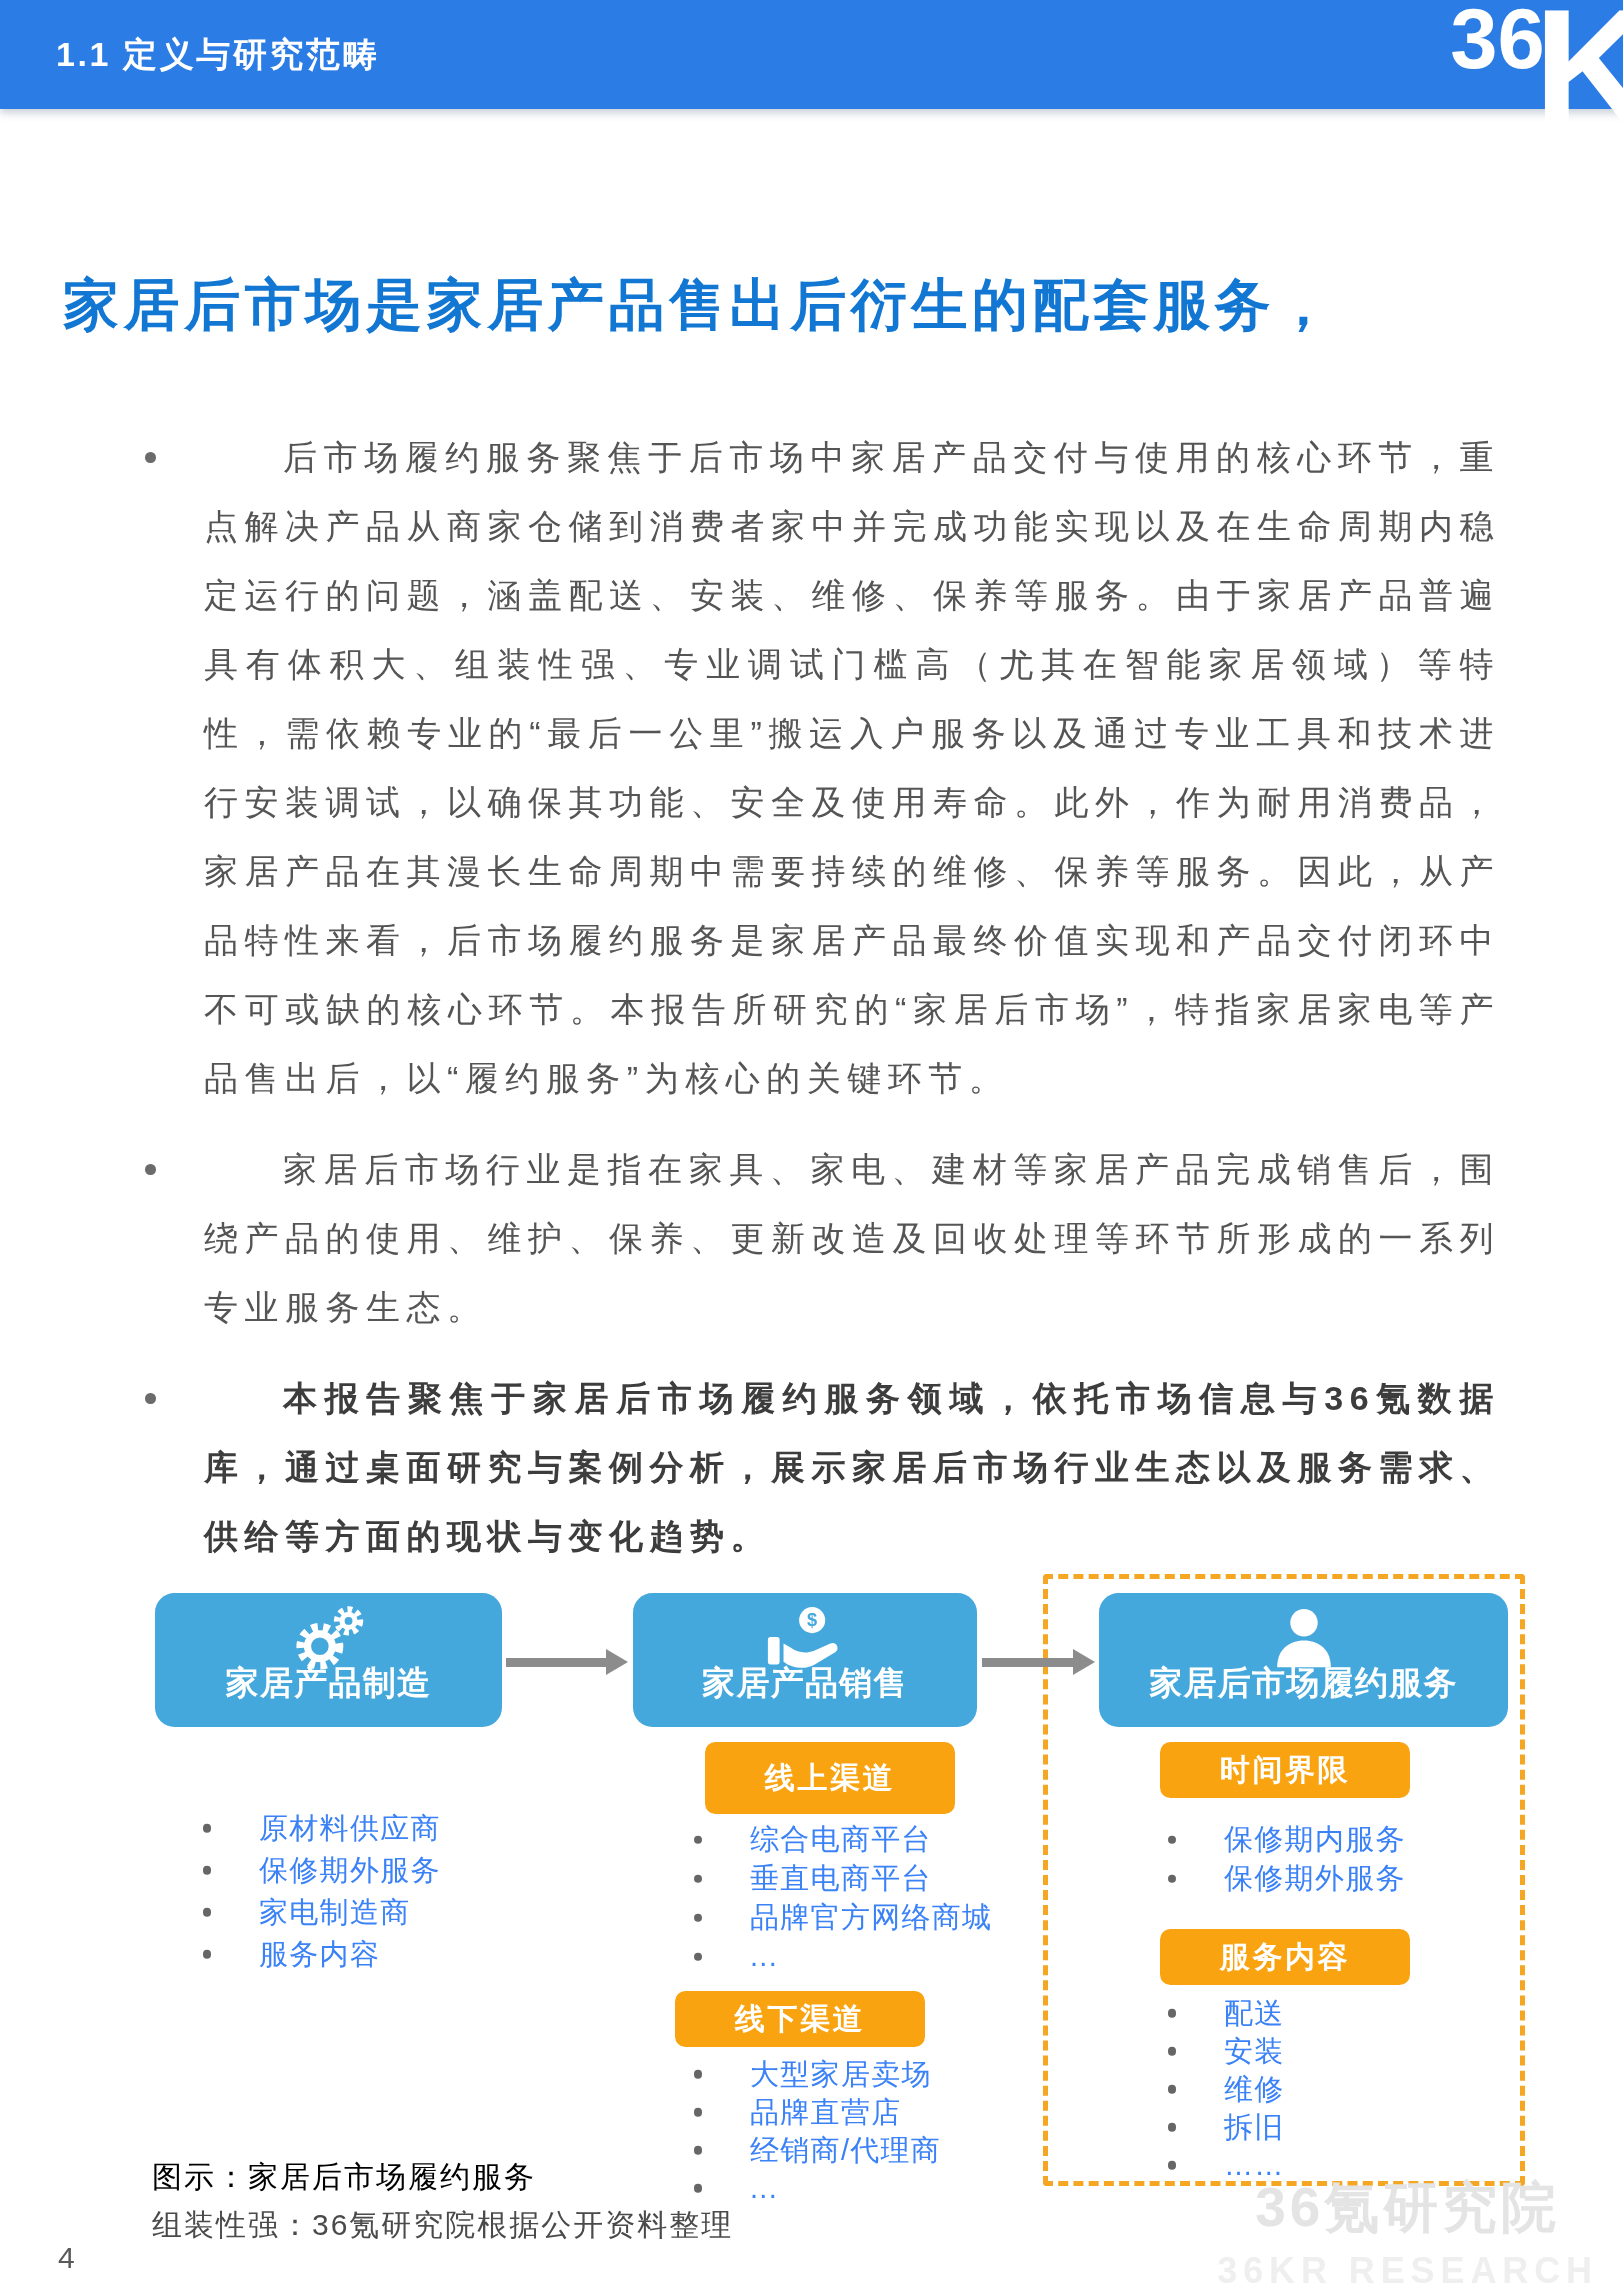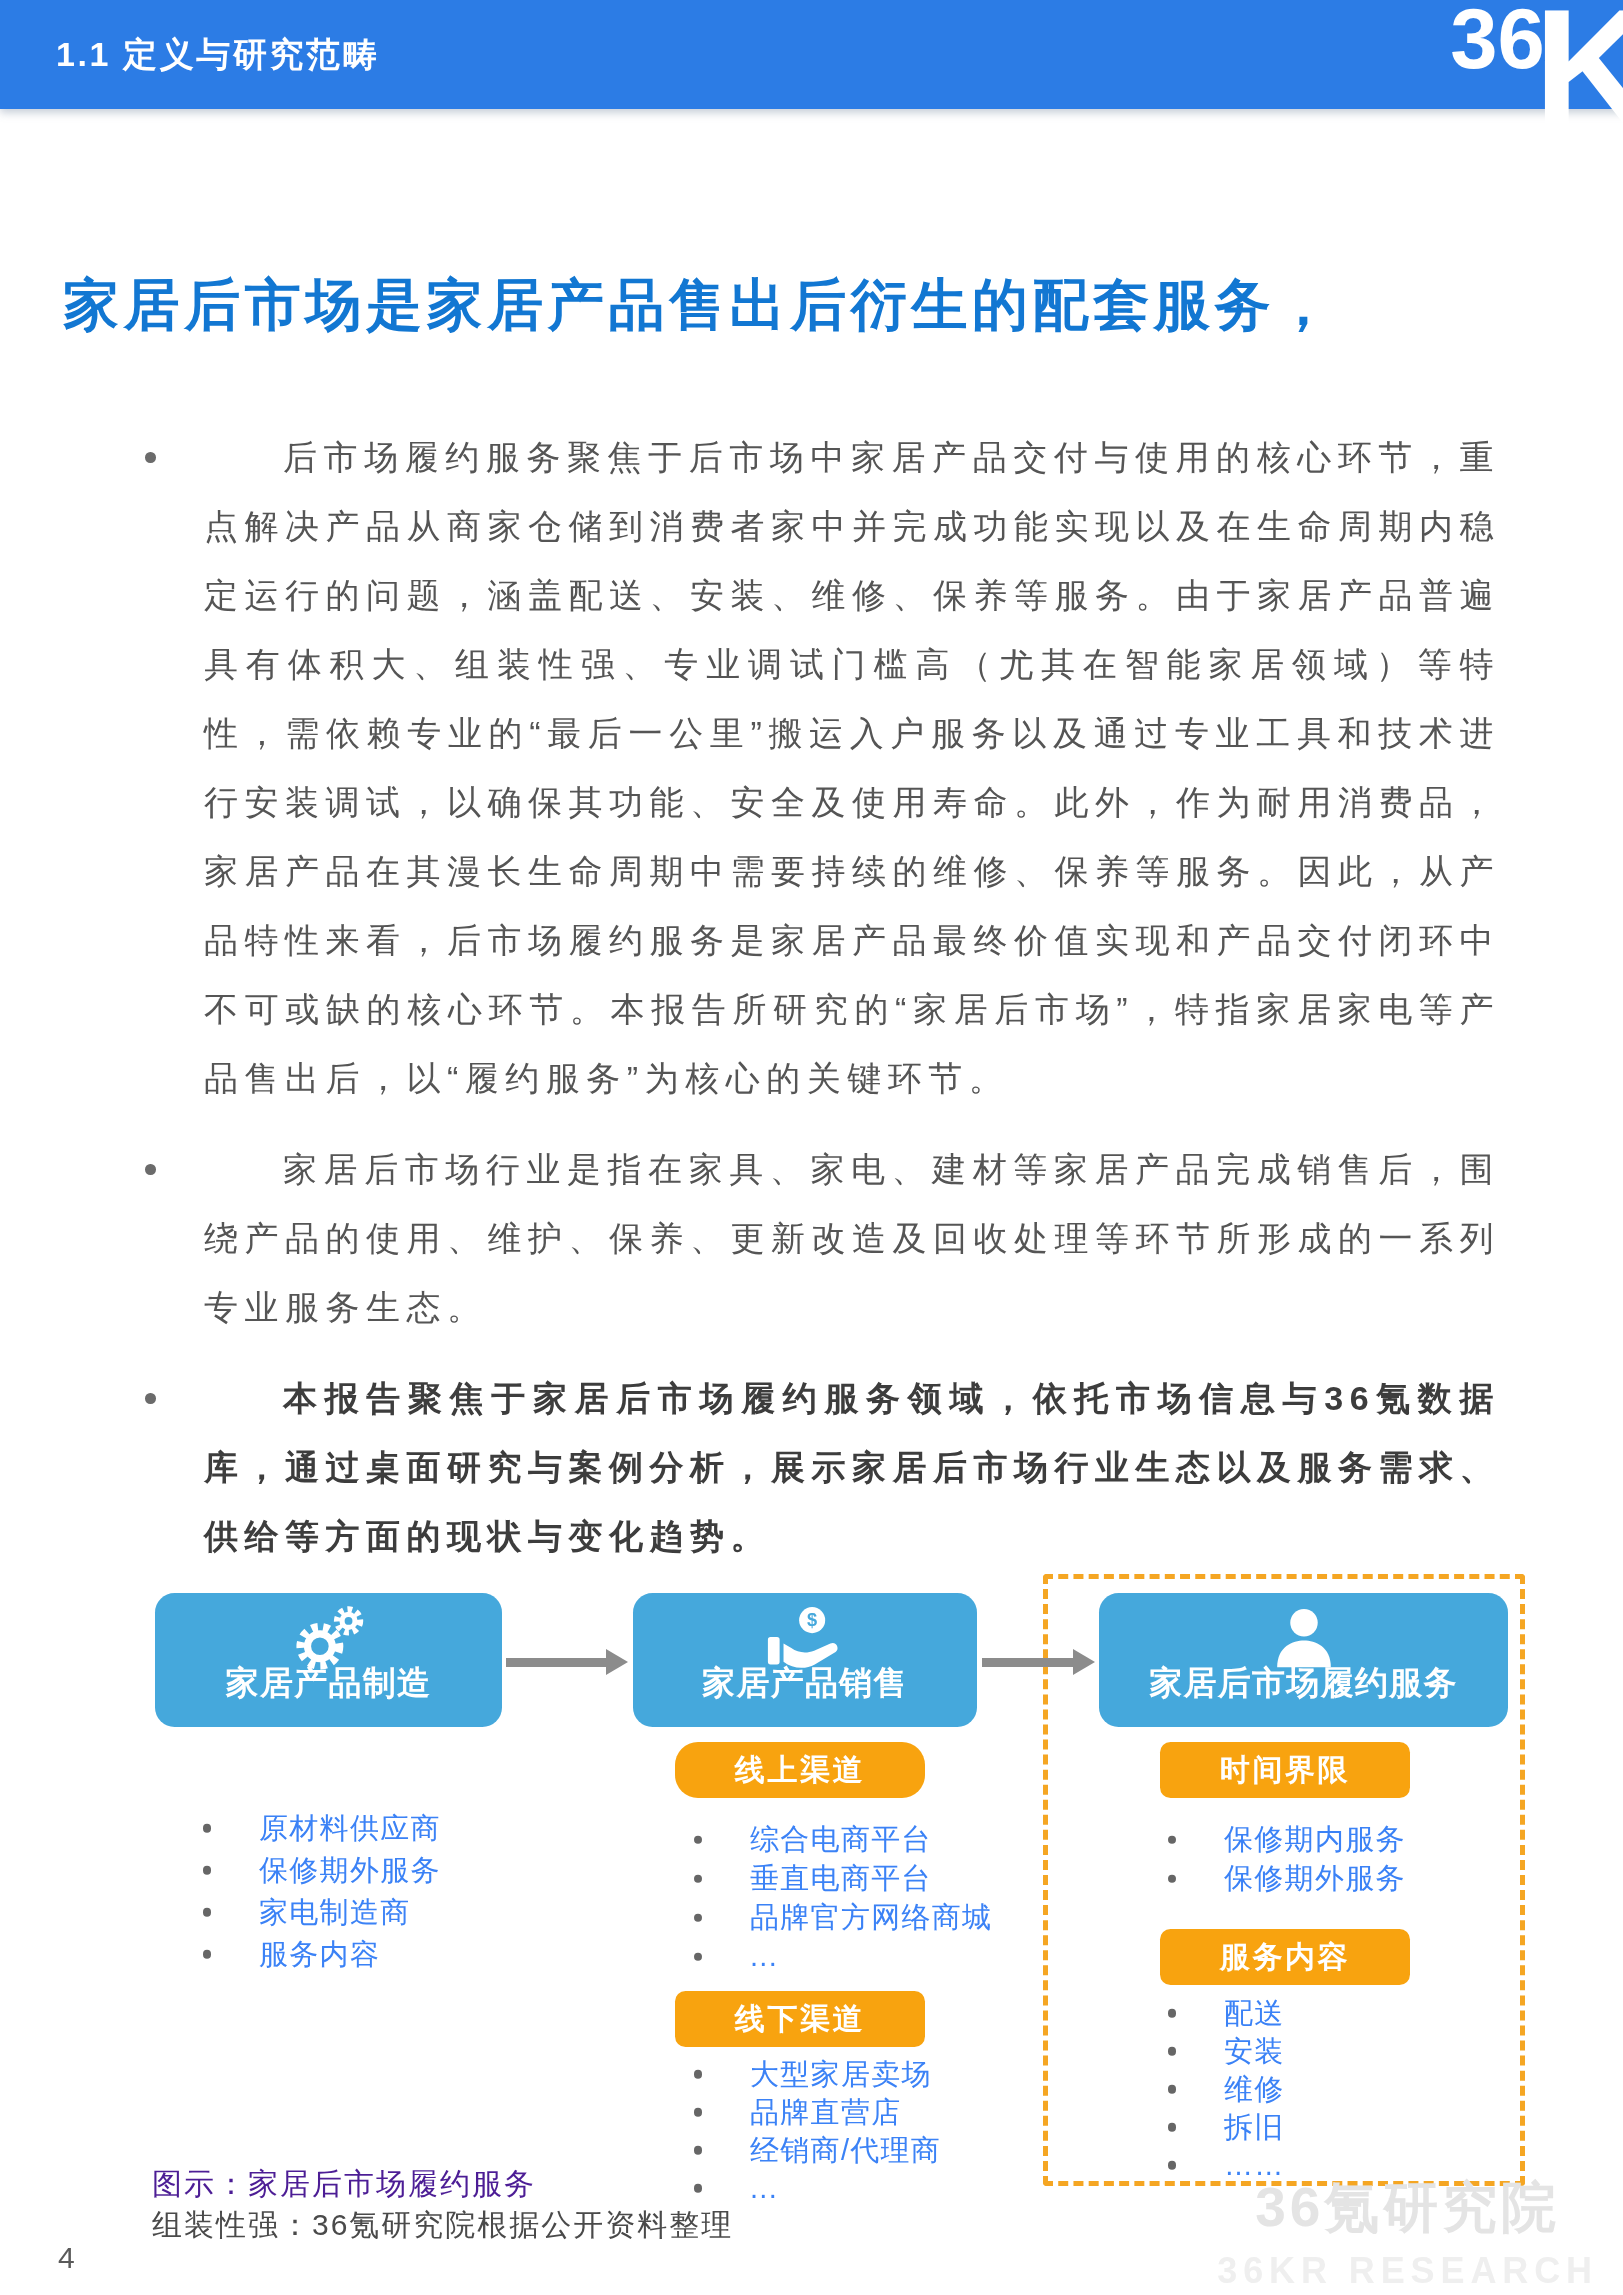--- a/index.html
+++ b/index.html
@@ -39,37 +39,37 @@
 
   .arrow{position:absolute;top:1649px;height:26px;}
   #arrow1{left:506px;width:122px;} #arrow2{left:982px;width:113px;}
   .arrow-shaft{position:absolute;left:0;right:19.6px;top:8.5px;height:9.2px;background:#8C8C8C;}
   .arrow-head{position:absolute;right:0;top:0;width:0;height:0;
               border-top:13px solid transparent;border-bottom:13px solid transparent;
               border-left:22px solid #8C8C8C;}
 
   .badge{position:absolute;background:#F8A30F;border-radius:10.5px;color:#fff;font-size:30px;
          font-weight:bold;display:flex;align-items:center;justify-content:center;letter-spacing:2.6px;}
-  #badge-online{left:675px;top:1742px;width:250px;height:56px;border-radius:23px;}
+  #badge-online{left:705px;top:1742px;width:250px;height:72px;}
   #badge-offline{left:675px;top:1991px;width:250px;height:56px;}
   #badge-time{left:1160px;top:1742px;width:250px;height:56px;}
   #badge-service{left:1160px;top:1929px;width:250px;height:56px;}
 
   .dlist{position:absolute;list-style:none;margin:0;padding:0;font-size:29px;color:#3b82f6;}
   .dlist li{position:relative;padding-left:63px;letter-spacing:1.3px;white-space:nowrap;}
   .dlist li::before{content:"";position:absolute;left:6.5px;top:50%;transform:translateY(-50%);
                     width:8.5px;height:8.5px;border-radius:50%;background:#666;}
   #list-manufacturing{left:196px;top:1807px;}  #list-manufacturing li{height:42px;line-height:42px;}
   #list-online{left:687px;top:1820px;}        #list-online li{height:39px;line-height:39px;}
   #list-offline{left:687px;top:2055px;}       #list-offline li{height:38px;line-height:38px;}
   #list-time{left:1161px;top:1820px;}          #list-time li{height:39px;line-height:39px;}
   #list-service{left:1161px;top:1994px;}       #list-service li{height:38px;line-height:38px;}
 
   
-  .caption1{position:absolute;left:152px;top:2157px;font-size:30px;color:#4c1d95;letter-spacing:2px;margin-top:7px;}
+  .caption1{position:absolute;left:152px;top:2157px;font-size:30px;color:#000000;letter-spacing:2px;}
   .caption2{position:absolute;left:152px;top:2205px;font-size:30px;color:#4A4A4A;letter-spacing:2px;}
   .page-num{position:absolute;left:58px;top:2241px;font-size:30px;color:#5a5a5a;}
   .watermark{position:absolute;right:25px;top:2171px;text-align:center;}
   .wm1{font-size:55px;font-weight:bold;color:#E4E4E4;letter-spacing:3.9px;white-space:nowrap;}
   .wm2{font-size:36px;font-weight:bold;color:#EFEFEF;letter-spacing:5.9px;margin-top:5.2px;white-space:nowrap;}
 </style>
 </head>
 <body>
 
 <div class="page">

